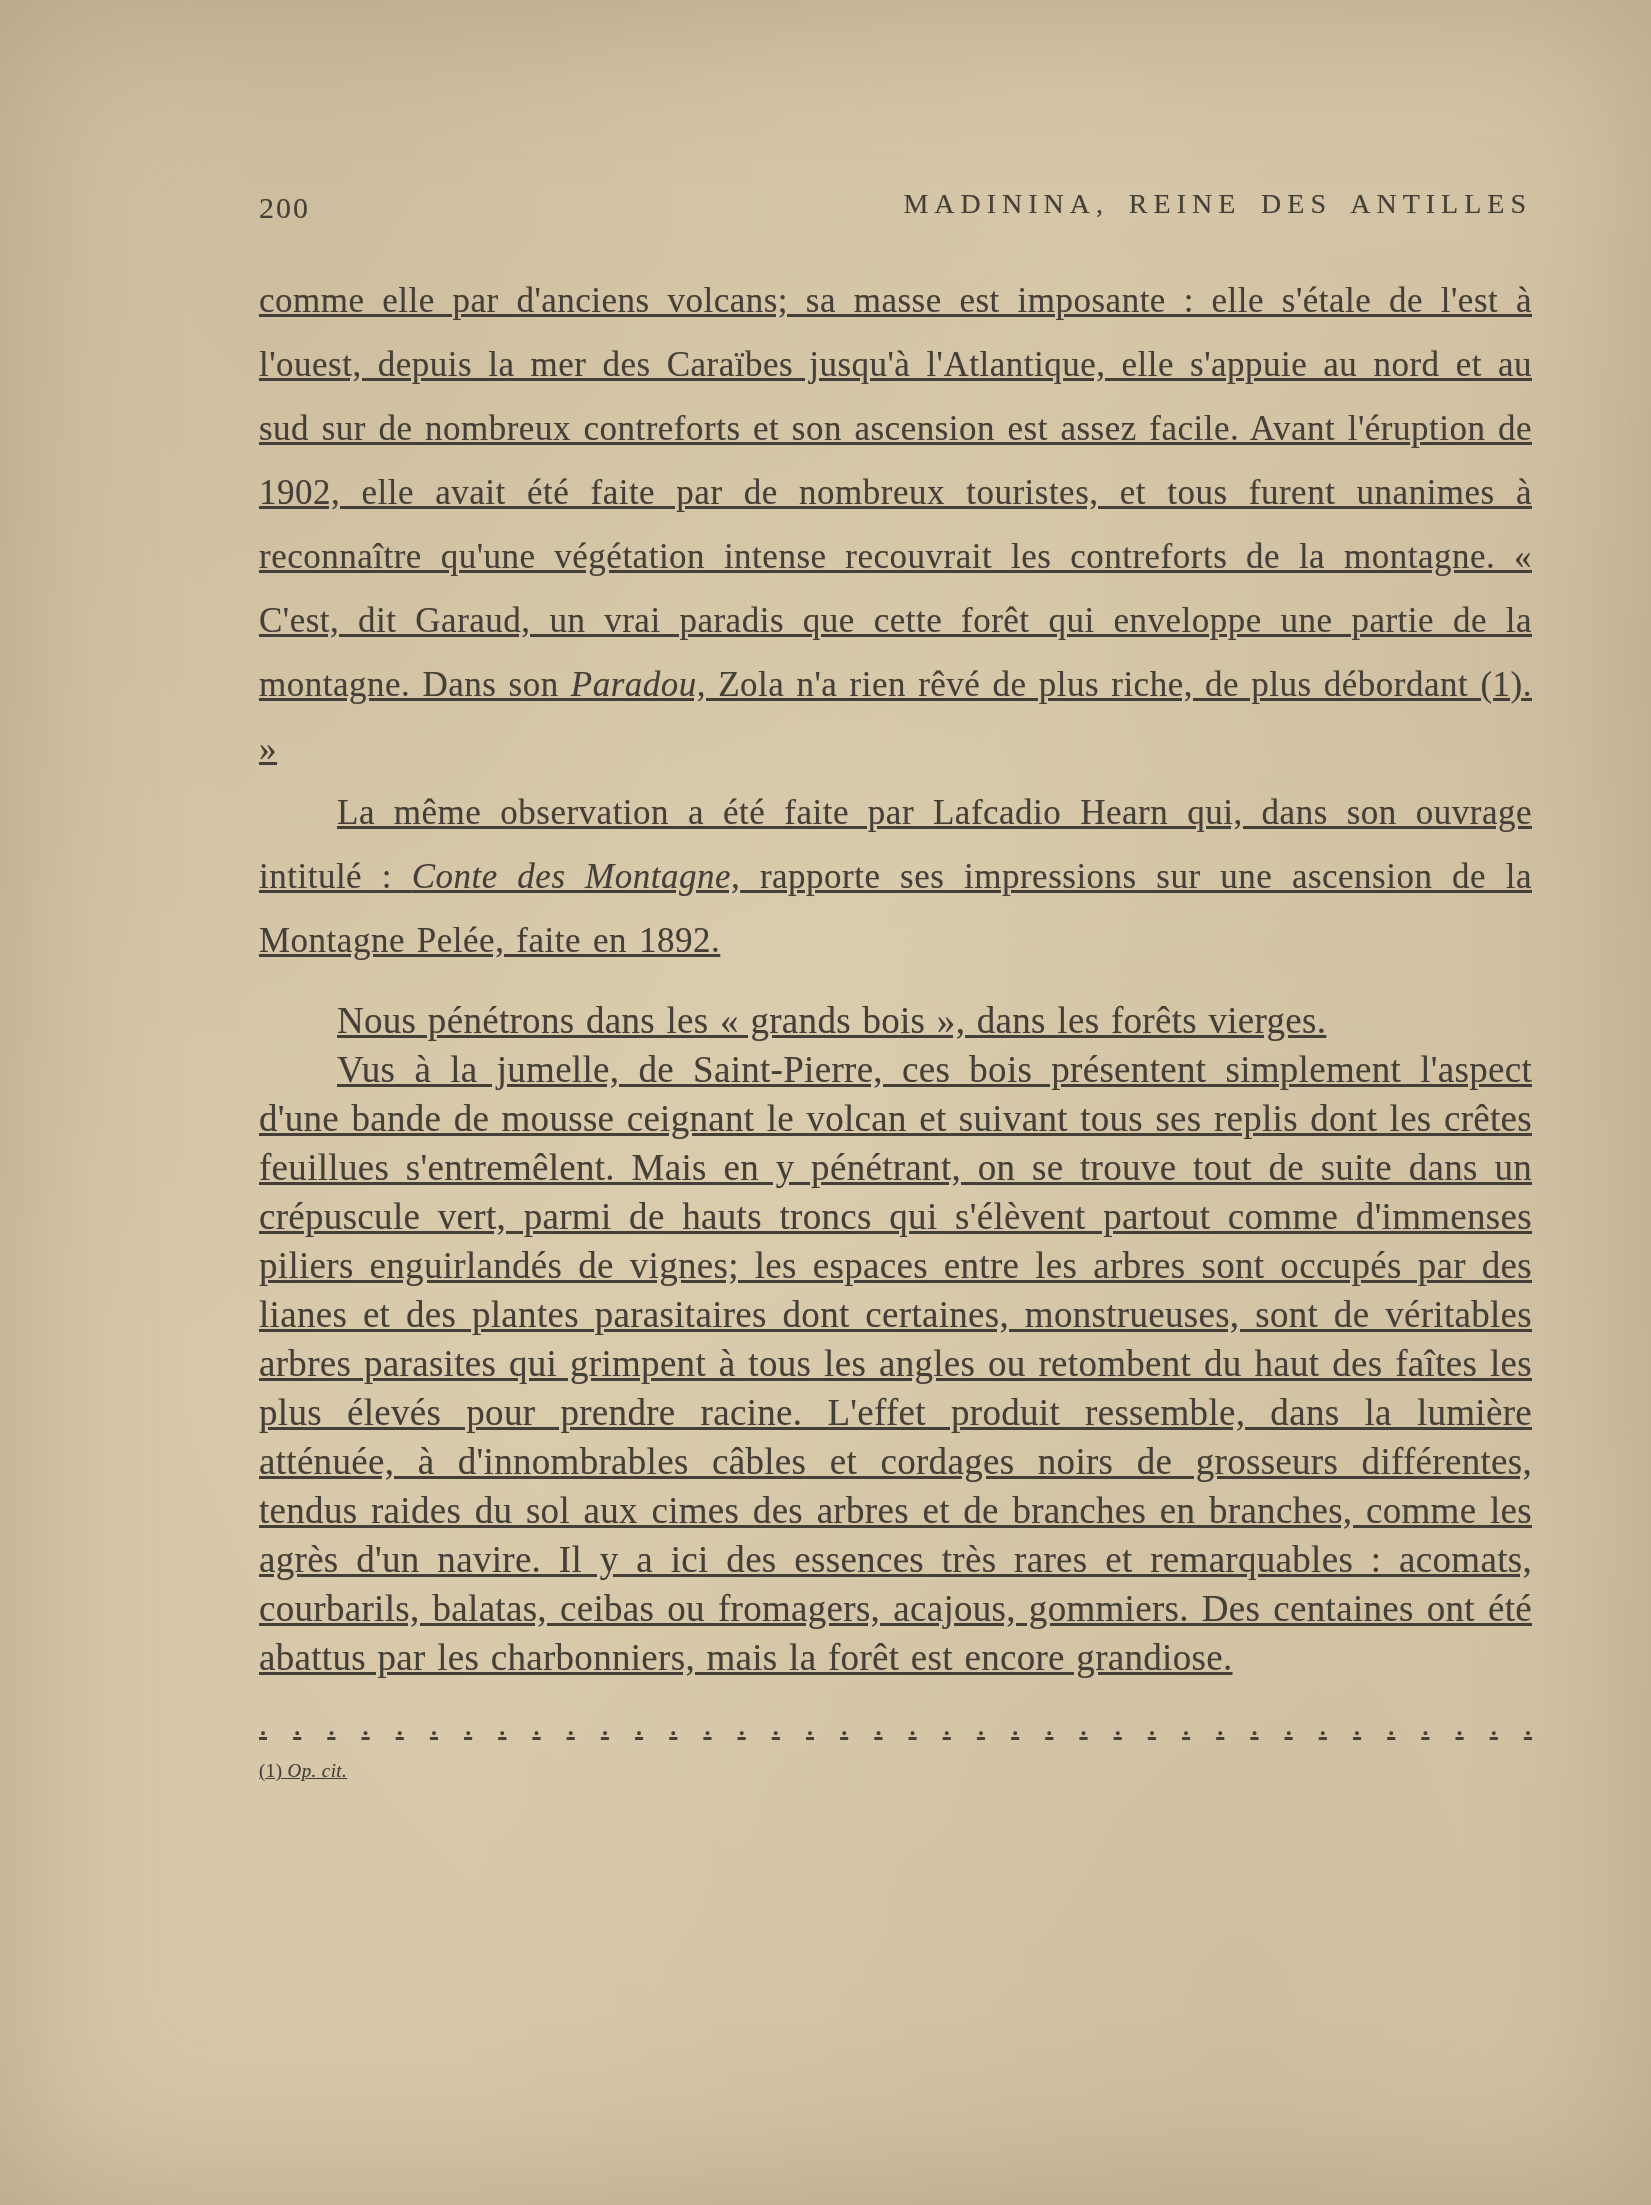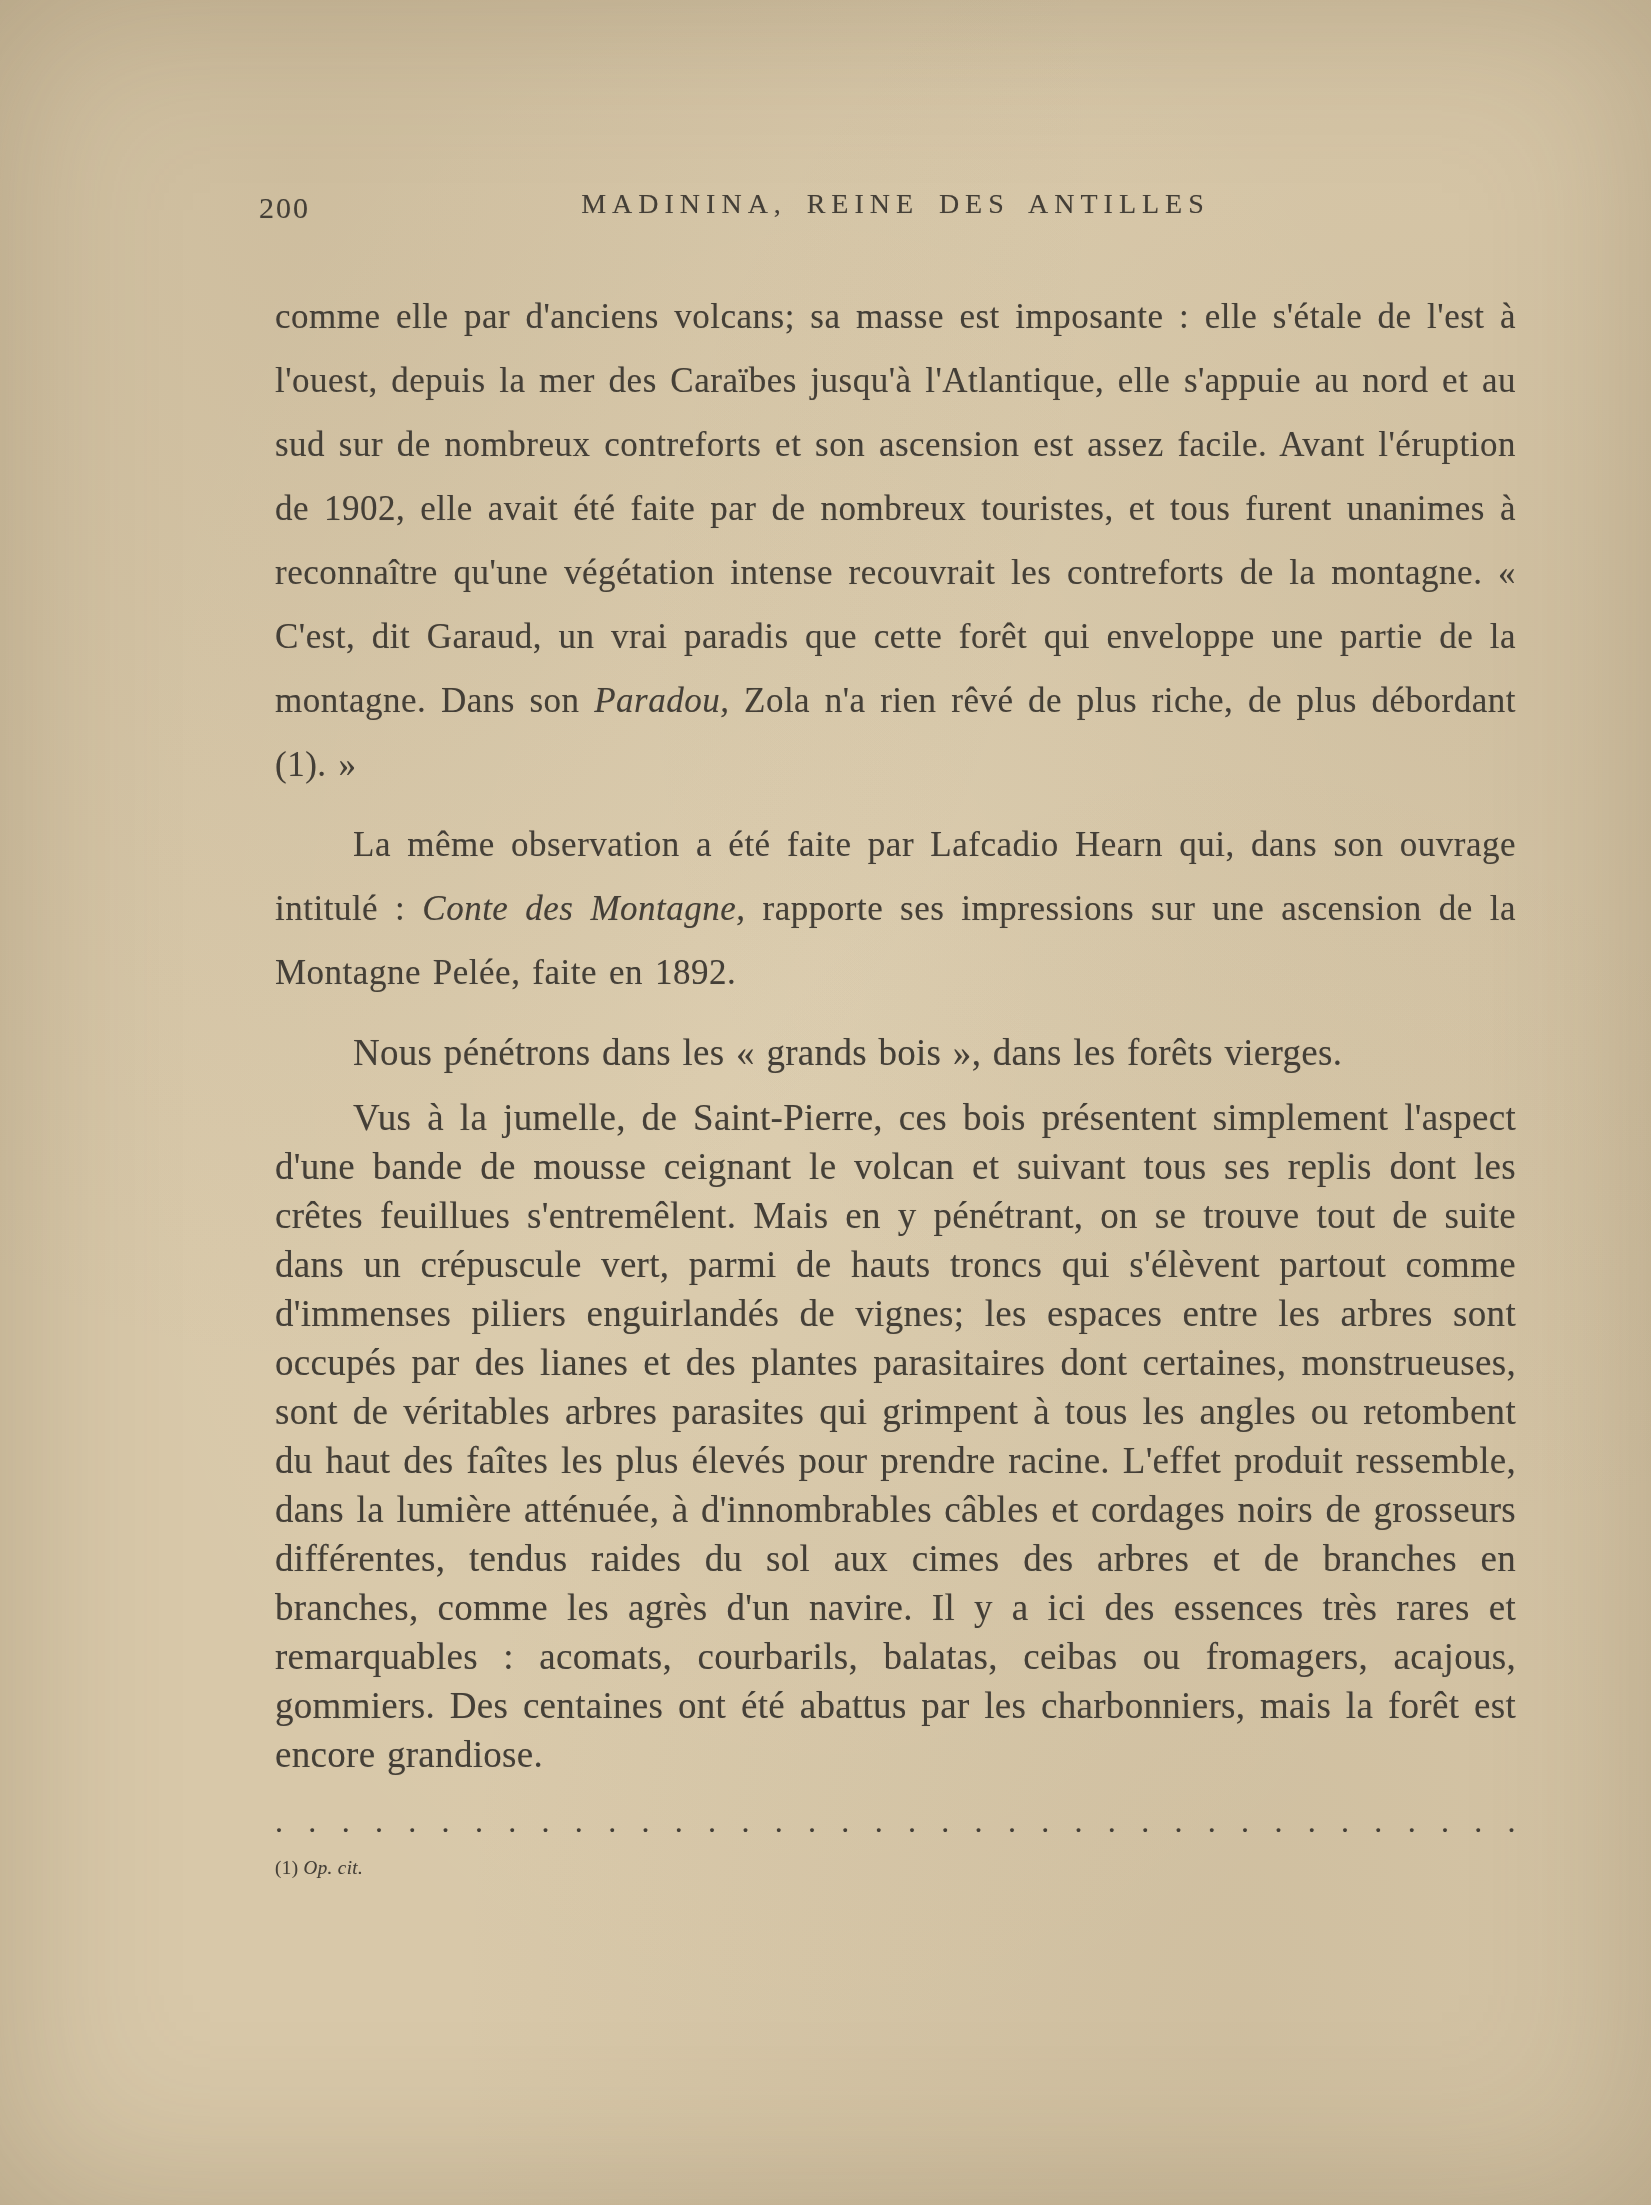--- a/index.html
+++ b/index.html
@@ -33,34 +33,35 @@
     width: 1273px;
   }
   .page-number {
     position: absolute;
     left: 0;
     top: 2.7px;
     font-size: 30px;
     letter-spacing: 2px;
   }
   .running-head {
-    text-align: center;
+    text-align: right;
     font-size: 28px;
     letter-spacing: 6px;
     word-spacing: 6.8px;
   }
   .text-block {
     position: absolute;
     top: 269px;
     left: 259px;
     width: 1273px;
   }
   .text-block p {
-    margin: 16px;
+    margin: 0;
     text-align: justify;
+    text-decoration: underline;
   }
   .body {
     font-size: 35px;
     line-height: 64px;
     letter-spacing: 0.5px;
     word-spacing: 2.7px;
   }
   .quote {
     font-size: 37px;
     line-height: 49px;

